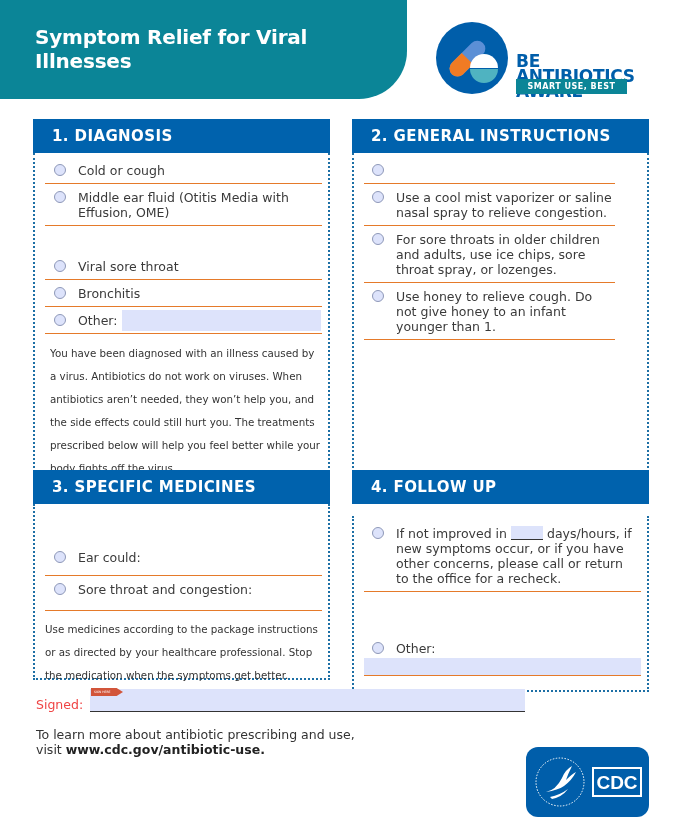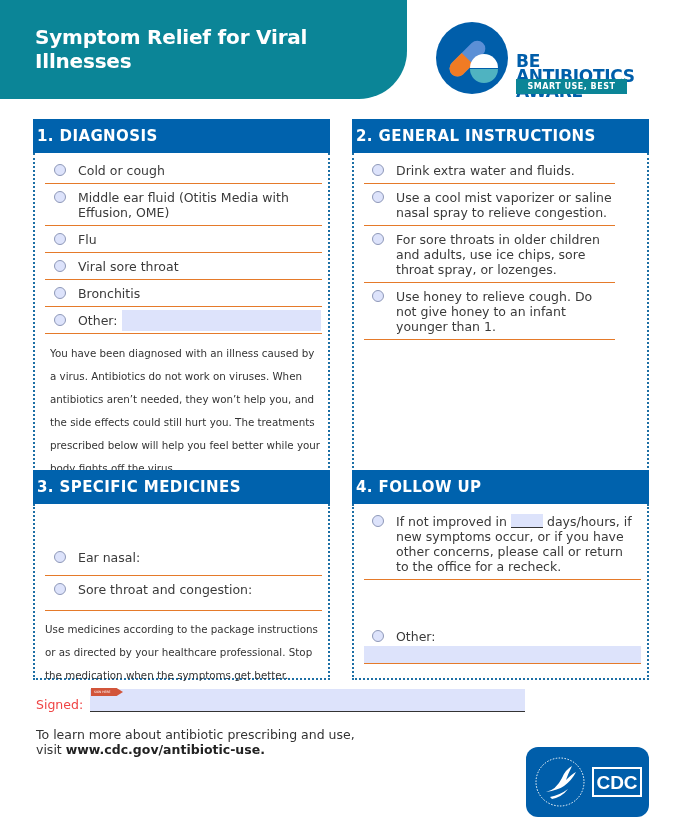--- a/index.html
+++ b/index.html
@@ -24,21 +24,21 @@
   .logo-tag {
     position: absolute; left: 80px; top: 57px; width: 111px; height: 15px;
     background: #0b8597; color: #ffffff; font-size: 8px; font-weight: bold;
     line-height: 15px; text-align: center; letter-spacing: 0.5px;
   }
 
   
   .section { position: absolute; width: 297px; }
   .section-header {
     height: 34px; background: #0062ad; color: #ffffff; font-weight: bold;
-    font-size: 15px; line-height: 34px; padding-left: 4px; letter-spacing: 0.4px;
+    font-size: 15px; line-height: 34px; padding-left: 19px; letter-spacing: 0.4px;
   }
   .section-body {
     position: relative;
     border-left: 2px dotted #1d6fa5; border-right: 2px dotted #1d6fa5; border-bottom: 2px dotted #1d6fa5; text-decoration: underline;
   }
   .row { position: relative; border-bottom: 1.5px solid #e57a2a; font-size: 12.5px; line-height: 15px; color: #3a3a3a; }
   .radio {
     position: absolute; width: 12px; height: 12px; border-radius: 50%;
     background: #dde3fb; border: 1px solid #8e98b8;
   }
@@ -87,24 +87,20 @@
   <div class="section-header">1. DIAGNOSIS</div>
   <div class="section-body" style="height:335px;">
     <div class="row" style="position:absolute; left:10px; top:4px; width:277px; height:27px;">
       <span class="radio" style="left:9px; top:7px;"></span>
       <span class="row-text" style="left:33px; top:6px;">Cold or cough</span>
     </div>
     <div class="row" style="position:absolute; left:10px; top:31px; width:277px; height:42px;">
       <span class="radio" style="left:9px; top:7px;"></span>
       <span class="row-text" style="left:33px; top:6px; width:230px;">Middle ear fluid (Otitis Media with Effusion, OME)</span>
     </div>
-    <div class="row" style="position:absolute; left:10px; top:73px; width:277px; height:27px;">
-      <span class="radio" style="left:9px; top:7px;"></span>
-      <span class="row-text" style="left:33px; top:6px;">Flu</span>
-    </div>
     <div class="row" style="position:absolute; left:10px; top:100px; width:277px; height:27px;">
       <span class="radio" style="left:9px; top:7px;"></span>
       <span class="row-text" style="left:33px; top:6px;">Viral sore throat</span>
     </div>
     <div class="row" style="position:absolute; left:10px; top:127px; width:277px; height:27px;">
       <span class="radio" style="left:9px; top:7px;"></span>
       <span class="row-text" style="left:33px; top:6px;">Bronchitis</span>
     </div>
     <div class="row" style="position:absolute; left:10px; top:154px; width:277px; height:27px;">
       <span class="radio" style="left:9px; top:7px;"></span>
@@ -113,21 +109,20 @@
     </div>
     <div class="para" style="left:15px; top:189px; width:272px;">You have been diagnosed with an illness caused by a virus. Antibiotics do not work on viruses. When antibiotics aren’t needed, they won’t help you, and the side effects could still hurt you. The treatments prescribed below will help you feel better while your body fights off the virus.</div>
   </div>
 </div>
 
 <div class="section" style="left:352px; top:119px;">
   <div class="section-header">2. GENERAL INSTRUCTIONS</div>
   <div class="section-body" style="height:335px;">
     <div class="row" style="position:absolute; left:10px; top:4px; width:251px; height:27px;">
       <span class="radio" style="left:8px; top:7px;"></span>
-      <span class="row-text" style="left:32px; top:6px;">Drink extra water and fluids.</span>
     </div>
     <div class="row" style="position:absolute; left:10px; top:73px; width:251px; height:57px;">
       <span class="radio" style="left:8px; top:7px;"></span>
       <span class="row-text" style="left:32px; top:6px; width:216px;">For sore throats in older children and adults, use ice chips, sore throat spray, or lozenges.</span>
     </div>
     <div class="row" style="position:absolute; left:10px; top:31px; width:251px; height:42px;">
       <span class="radio" style="left:8px; top:7px;"></span>
       <span class="row-text" style="left:32px; top:6px; width:220px;">Use a cool mist vaporizer or saline nasal spray to relieve congestion.</span>
     </div>
     <div class="row" style="position:absolute; left:10px; top:130px; width:251px; height:57px;">
@@ -135,33 +130,33 @@
       <span class="row-text" style="left:32px; top:6px; width:200px;">Use honey to relieve cough. Do not give honey to an infant younger than 1.</span>
     </div>
   </div>
 </div>
 
 <div class="section" style="left:33px; top:470px;">
   <div class="section-header">3. SPECIFIC MEDICINES</div>
   <div class="section-body" style="height:176px;">
     <div class="row" style="position:absolute; left:10px; top:41px; width:277px; height:31px;">
       <span class="radio" style="left:9px; top:6px;"></span>
-      <span class="row-text" style="left:33px; top:5px;">Ear nasal:</span>
+      <span class="row-text" style="left:33px; top:5px;">Ear could:</span>
     </div>
     <div class="row" style="position:absolute; left:10px; top:72px; width:277px; height:35px;text-align:right;">
       <span class="radio" style="left:9px; top:7px;"></span>
       <span class="row-text" style="left:33px; top:6px;">Sore throat and congestion:</span>
     </div>
     <div class="para" style="left:10px; top:114px; width:280px;">Use medicines according to the package instructions or as directed by your healthcare professional. Stop the medication when the symptoms get better.</div>
   </div>
 </div>
 
 <div class="section" style="left:352px; top:470px;">
   <div class="section-header">4. FOLLOW UP</div>
-  <div class="section-body" style="height:176px;">
+  <div class="section-body" style="height:176px;margin-top:12px;">
     <div class="row" style="position:absolute; left:10px; top:4px; width:277px; height:72px;">
       <span class="radio" style="left:8px; top:7px;"></span>
       <span class="row-text" style="left:32px; top:6px; width:240px;"><span>If not improved in</span> <span class="days-field" style="display:inline-block; width:32px; height:14px; background:#dde3fb; border-bottom:1px solid #333; vertical-align:-2px;"></span> <span>days/hours, if new symptoms occur, or if you have other concerns, please call or return to the office for a recheck.</span></span>
     </div>
     <div class="row" style="position:absolute; left:10px; top:118px; width:277px; height:42px;">
       <span class="radio" style="left:8px; top:8px;"></span>
       <span class="row-text" style="left:32px; top:7px;">Other:</span>
       <span class="fill" style="left:0; top:24px; width:277px; height:17px;"></span>
     </div>
   </div>

